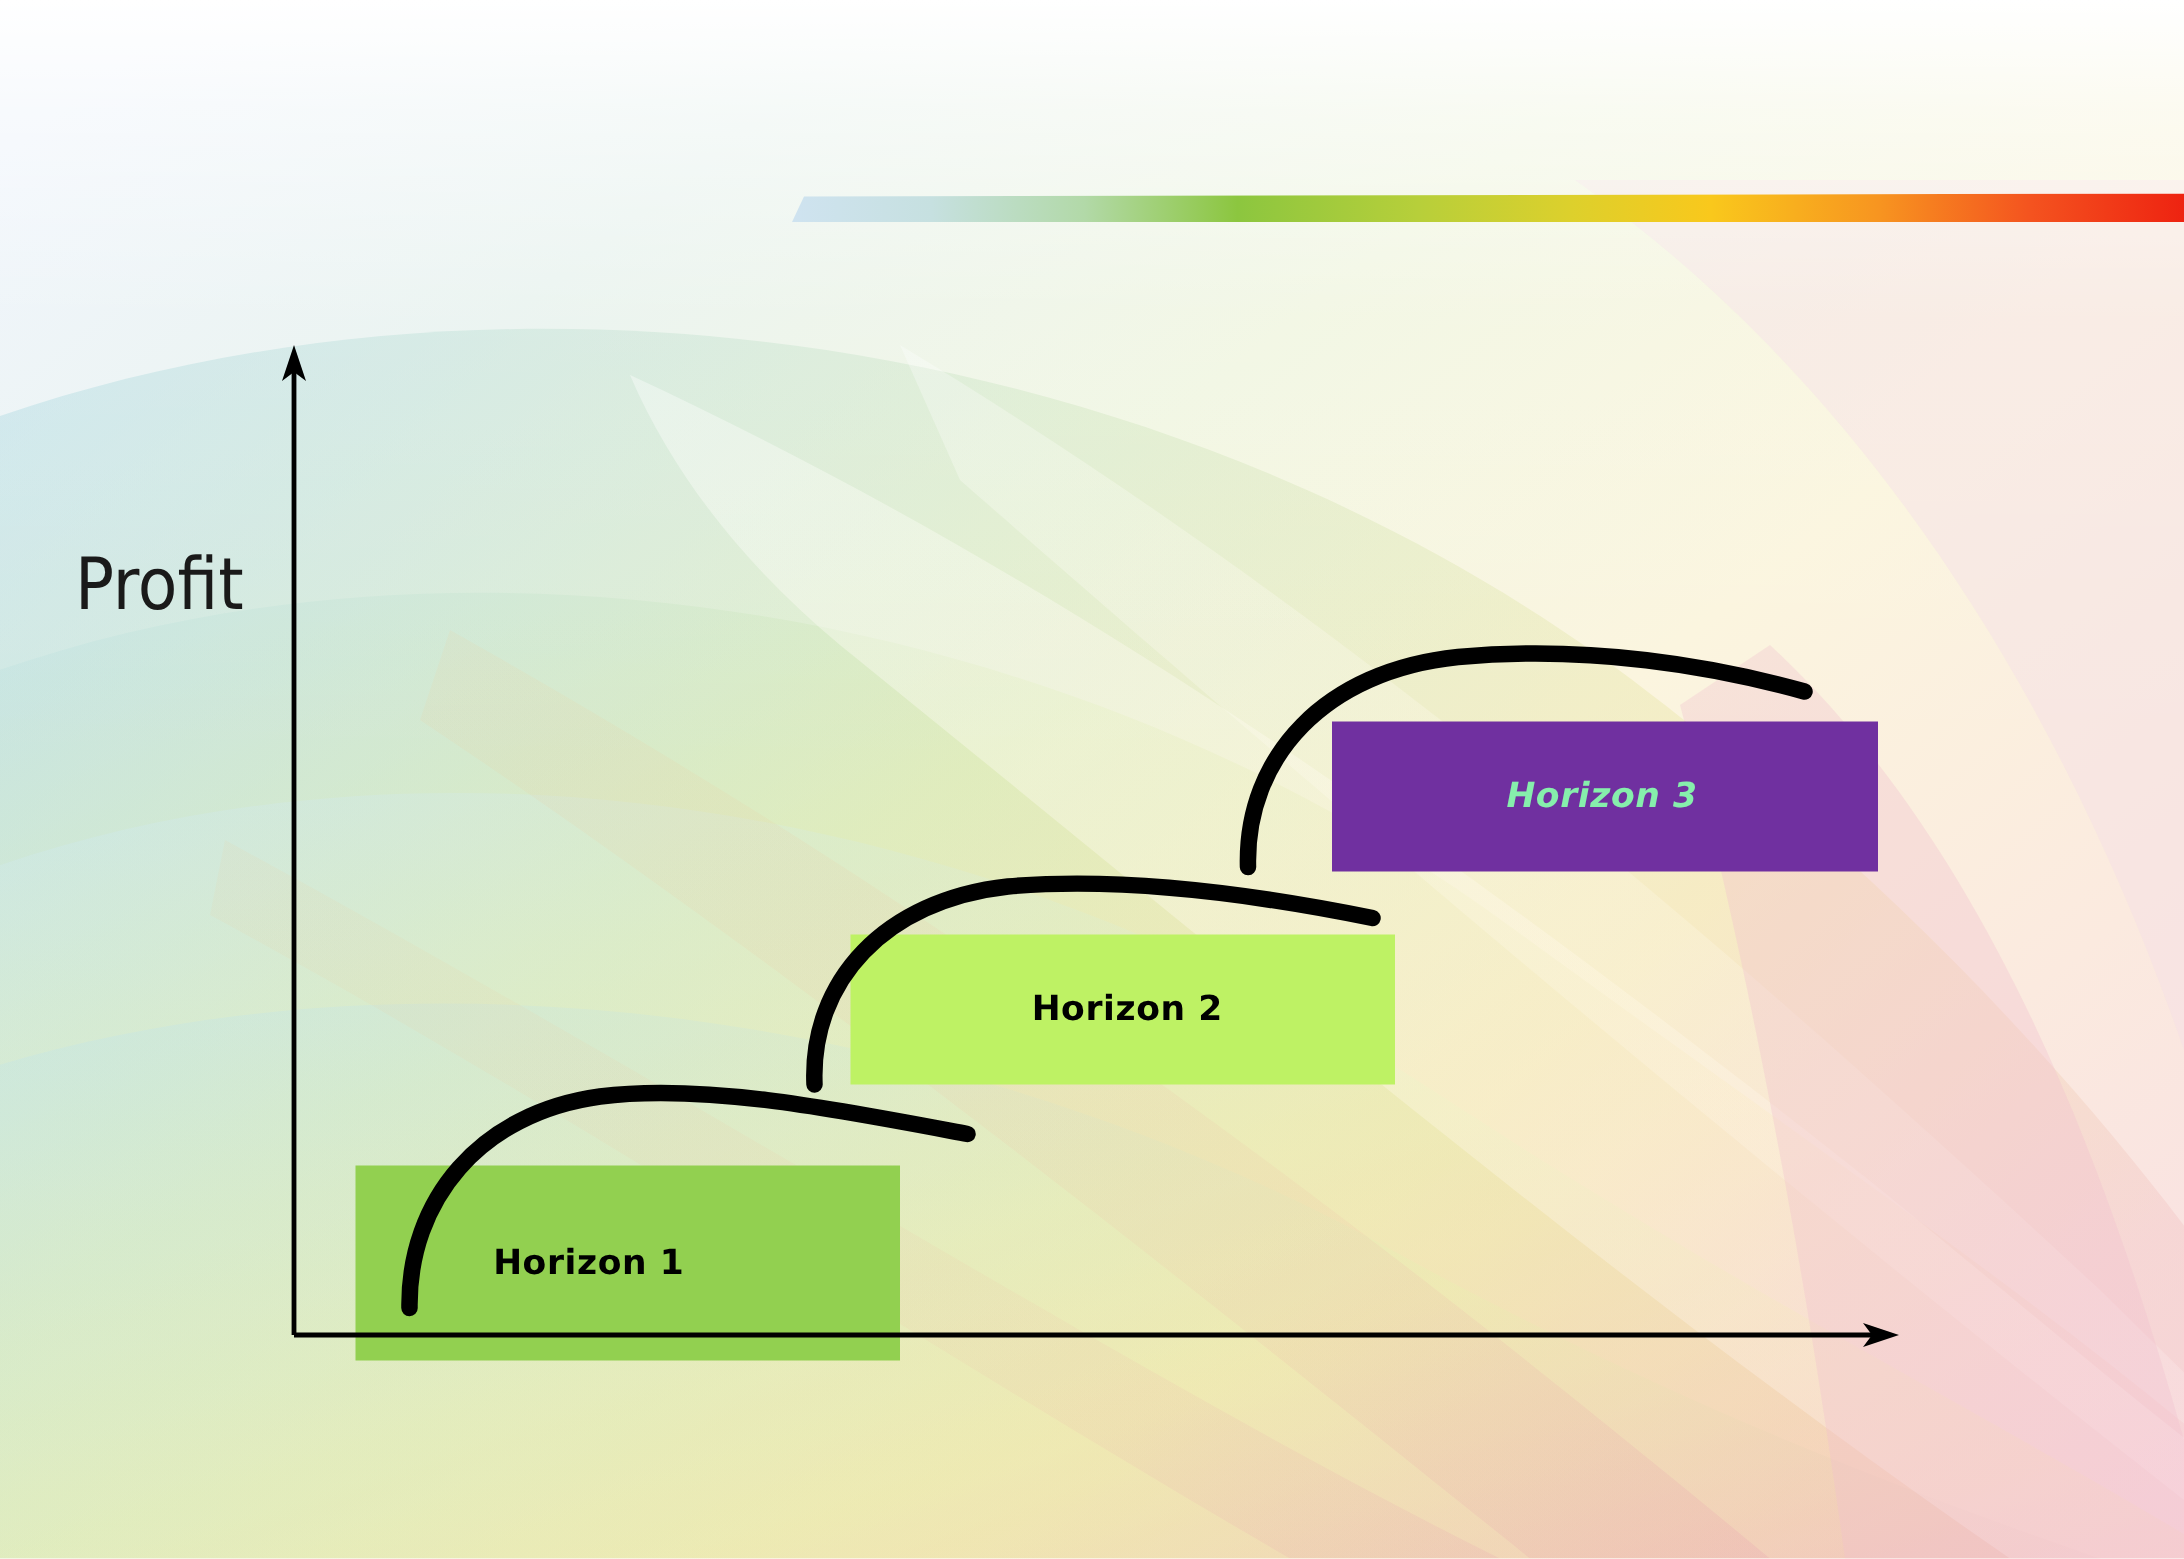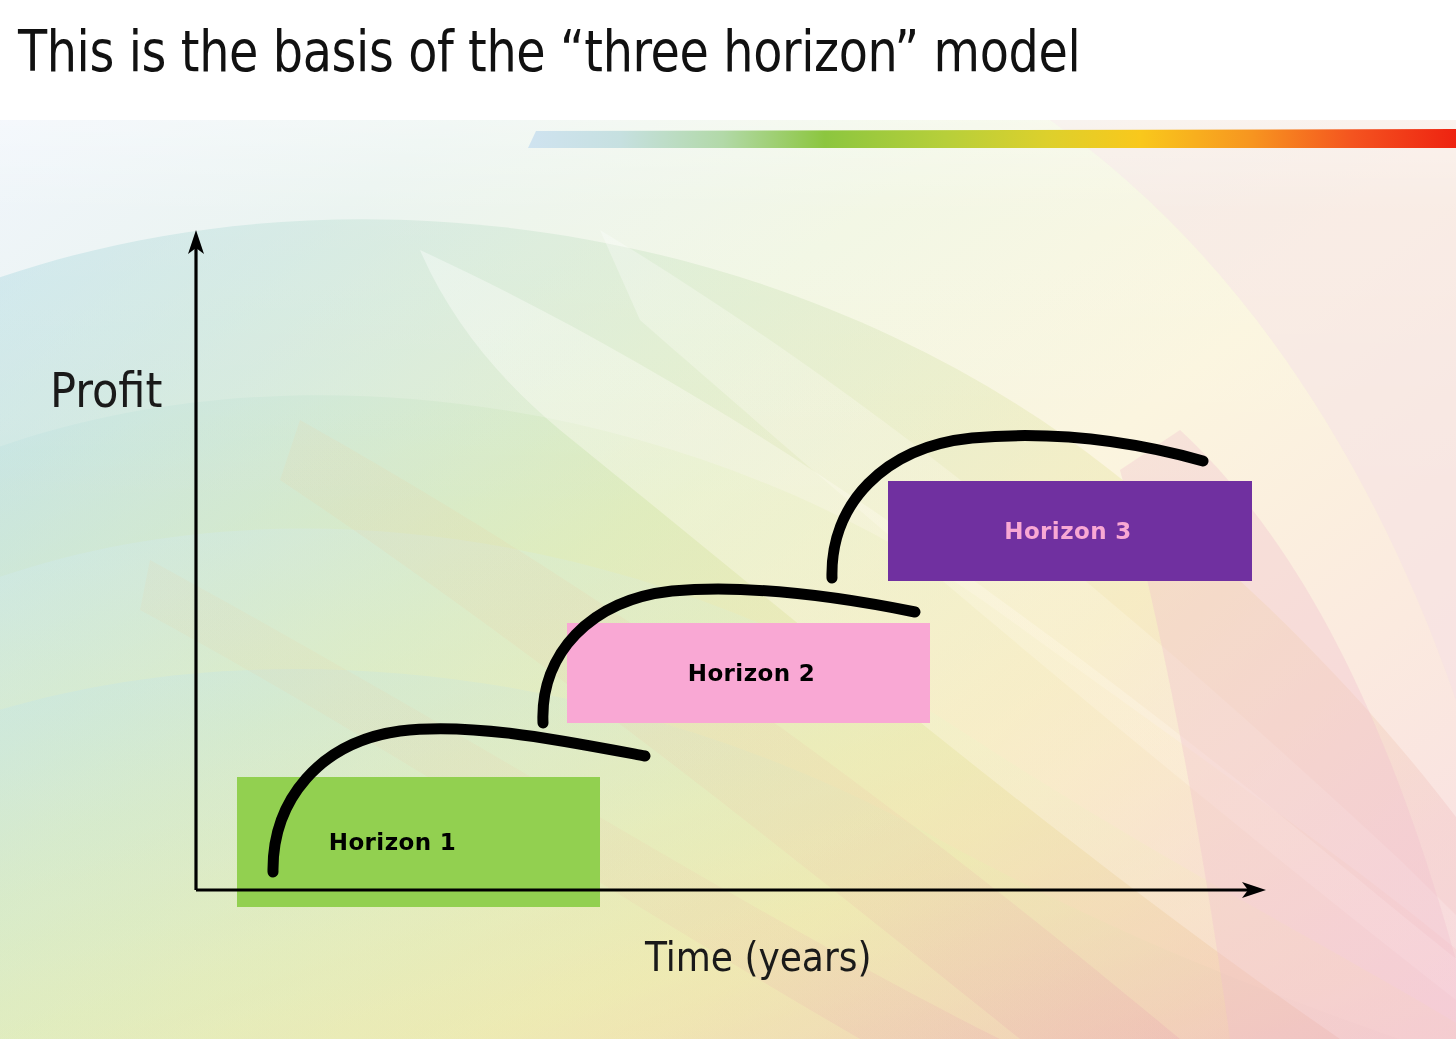--- a/index.html
+++ b/index.html
@@ -192,23 +192,20 @@
     <path d="M 600,230 C 880,400 1120,600 1400,860 L 1456,915 L 1456,1000 C 1150,760 880,530 640,320 Z" fill="url(#wv-e)" opacity="0.55"></path>
     <path d="M 300,420 C 620,600 880,790 1180,1039 L 1020,1039 C 760,830 520,640 280,480 Z" fill="url(#wv-f)" opacity="0.55"></path>
     <path d="M 150,560 C 480,740 760,920 1000,1039 L 860,1039 C 620,900 380,740 140,610 Z" fill="url(#wv-f)" opacity="0.45"></path>
 
     <path d="M 1050,120 C 1250,260 1380,480 1456,700 L 1456,120 Z" fill="#f6dfe6" opacity="0.5"></path>
     <path d="M 1180,430 C 1320,560 1400,760 1456,960 L 1456,1039 L 1230,1039 C 1200,820 1160,620 1120,470 Z" fill="#f2bfcf" opacity="0.35"></path>
 
     <rect x="0" y="0" width="1456" height="520" fill="url(#bgwhite)"></rect>
   </svg>
 
-  <div id="title-band">
-    <div id="page-title">This is the basis of the “three horizon” model</div>
-  </div>
 
   <svg id="accent-bar" viewBox="0 0 928 19" preserveAspectRatio="none">
     <defs>
       <linearGradient id="rainbow" x1="0" y1="0" x2="1" y2="0">
         <stop offset="0.00" stop-color="#cfe3f0"></stop>
         <stop offset="0.10" stop-color="#c6e0e0"></stop>
         <stop offset="0.21" stop-color="#b2d9a8"></stop>
         <stop offset="0.32" stop-color="#8cc63f"></stop>
         <stop offset="0.45" stop-color="#b7cf3a"></stop>
         <stop offset="0.56" stop-color="#ddd02c"></stop>
@@ -218,39 +215,38 @@
         <stop offset="1.00" stop-color="#ee2311"></stop>
       </linearGradient>
     </defs>
     <path d="M 8,2 L 928,0 L 928,19 L 0,19 Z" fill="url(#rainbow)"></path>
   </svg>
 
   <div id="horizon-1-box" class="horizon-box" style="background:#92D050;">
     <span class="horizon-label" style="color:#000000;">Horizon 1</span>
   </div>
 
-  <div id="horizon-2-box" class="horizon-box" style="background:#f9a8d4;">
+  <div id="horizon-2-box" class="horizon-box" style="background:#bef264;">
     <span class="horizon-label" style="color:#000000;">Horizon 2</span>
   </div>
 
   <div id="horizon-3-box" class="horizon-box" style="background:#7030A0;">
-    <span class="horizon-label" style="color:#f9a8d4;">Horizon 3</span>
+    <span class="horizon-label" style="color:#86efac;font-style:italic;">Horizon 3</span>
   </div>
 
   <svg id="axes-layer" viewBox="0 0 1456 1039" preserveAspectRatio="none">
 
     <line x1="196" y1="890" x2="196" y2="240" stroke="#000000" stroke-width="3.2"></line>
     <polygon points="196,230 188,254 196,248 204,254" fill="#000000"></polygon>
 
     <line x1="196" y1="890" x2="1252" y2="890" stroke="#000000" stroke-width="3.2"></line>
     <polygon points="1266,890 1242,882 1248,890 1242,898" fill="#000000"></polygon>
   </svg>
 
   <div class="axis-label" id="y-axis-label">Profit</div>
-  <div class="axis-label" id="x-axis-label">Time (years)</div>
 
   <svg id="curves-layer" viewBox="0 0 1456 1039" preserveAspectRatio="none">
 
     <path d="M 273,872 C 272,800 320,742 400,731 C 470,722 560,740 645,756" fill="none" stroke="#000000" stroke-width="11" stroke-linecap="round" stroke-linejoin="round"></path>
 
     <path d="M 543,723 C 540,654 590,600 672,591 C 752,584 846,598 915,612" fill="none" stroke="#000000" stroke-width="11" stroke-linecap="round" stroke-linejoin="round"></path>
 
     <path d="M 832,578 C 830,504 884,447 972,438 C 1060,430 1142,444 1203,461" fill="none" stroke="#000000" stroke-width="11" stroke-linecap="round" stroke-linejoin="round"></path>
   </svg>
 

